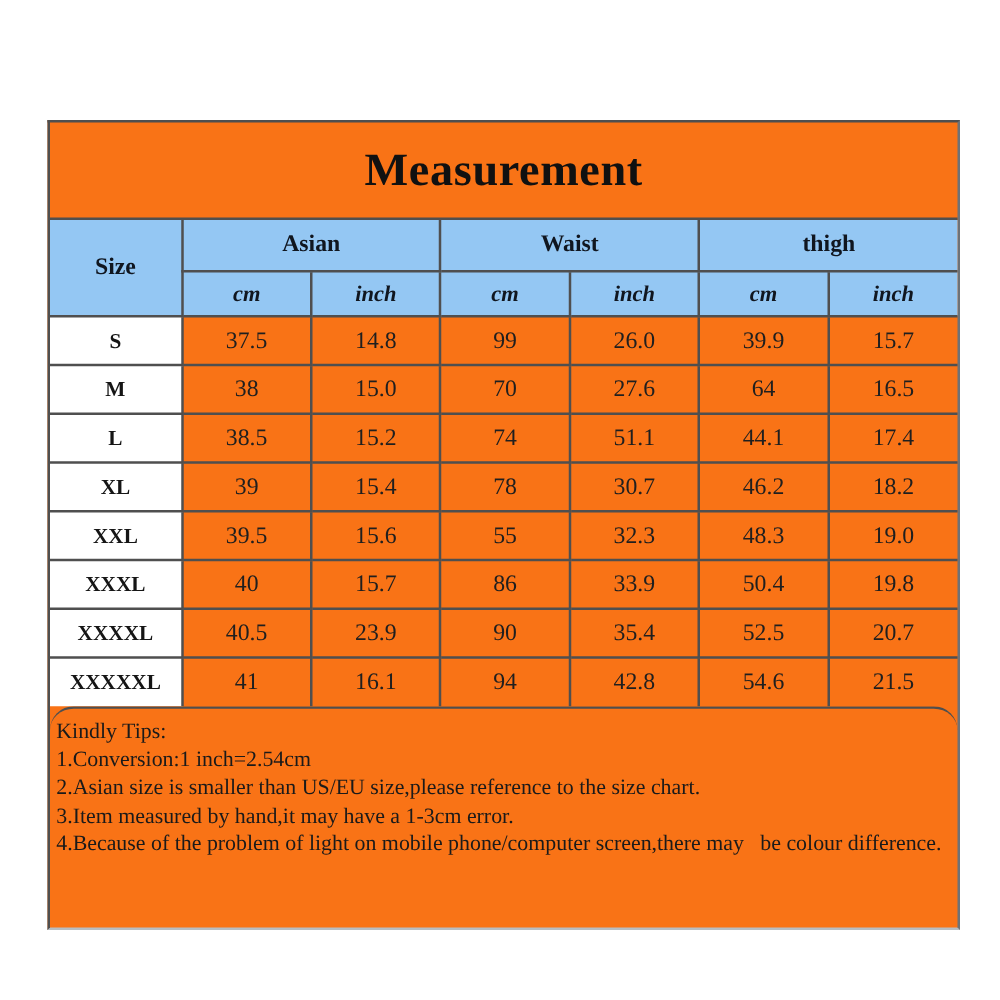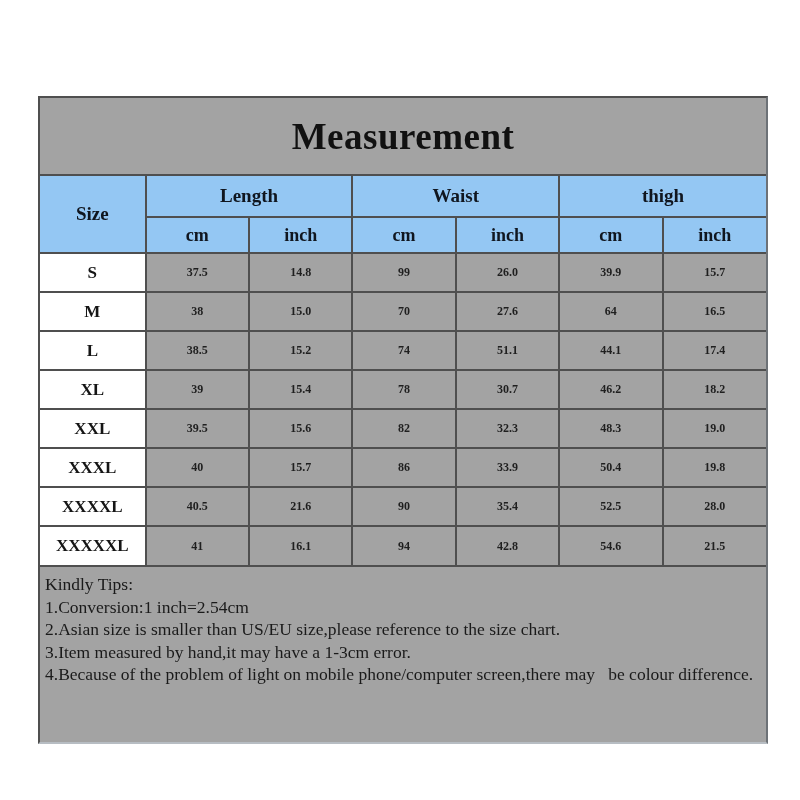--- a/index.html
+++ b/index.html
@@ -15,21 +15,21 @@
     font-family: "Liberation Serif", "DejaVu Serif", serif;
     color: #1b1b1b;
     overflow: hidden;
   }
   .box {
     position: absolute;
     left: 38px;
     top: 96px;
     width: 726px;
     height: 644px;
-    background: #a3a3a3;
+    background: #f97316;
     border: 2px solid #4f4f4f;
     border-bottom-color: #b7bdc3;
     border-right-color: #6d7277;
   }
   .title-row {
     height: 76px;
     border-bottom: 2px solid #4f4f4f;
     display: flex;
     align-items: center;
     justify-content: center;
@@ -50,42 +50,43 @@
     vertical-align: middle;
     padding: 0;
   }
   .size-table thead th {
     background: #94C7F3;
     color: #10161f;
   }
   tr.group-row { height: 41px; }
   tr.group-row th { font-size: 19px; font-weight: bold; }
   tr.unit-row { height: 36px; }
-  tr.unit-row th { font-size: 18px; font-weight: bold; }
+  tr.unit-row th { font-size: 18px; font-weight: bold; font-style: italic; }
   th.size-head { font-size: 19px; }
   tr.data-row { height: 39px; }
   tr.data-row th.size-cell {
     font-size: 17px;
     font-weight: bold;
     background: #ffffff;
     color: #151515;
   }
   tr.data-row td {
-    font-size: 12px;
-    font-weight: bold;
+    font-size: 19px;
+    font-weight: normal;
     color: #1f1f1f;
   }
   .tips {
     height: 178px;
     box-sizing: border-box;
     border-top: 2px solid #4f4f4f;
     padding: 6px 10px 0 5px;
     font-size: 17.5px;
     line-height: 22.5px;
     color: #1a1a1a;
+    border-radius: 19px;
   }
   .tips div {
     white-space: pre-wrap; 
   }
 </style>
 </head>
 <body>
 
 <div class="sheet">
   <div class="box">
@@ -98,21 +99,21 @@
         <col style="width:14.24%">
         <col style="width:14.24%">
         <col style="width:14.24%">
         <col style="width:14.24%">
         <col style="width:14.24%">
         <col style="width:14.25%">
       </colgroup>
       <thead>
         <tr class="group-row">
           <th class="size-head" rowspan="2">Size</th>
-          <th colspan="2">Length</th>
+          <th colspan="2">Asian</th>
           <th colspan="2">Waist</th>
           <th colspan="2">thigh</th>
         </tr>
         <tr class="unit-row">
           <th>cm</th>
           <th>inch</th>
           <th>cm</th>
           <th>inch</th>
           <th>cm</th>
           <th>inch</th>
@@ -152,42 +153,42 @@
           <td>15.4</td>
           <td>78</td>
           <td>30.7</td>
           <td>46.2</td>
           <td>18.2</td>
         </tr>
         <tr class="data-row">
           <th class="size-cell">XXL</th>
           <td>39.5</td>
           <td>15.6</td>
-          <td>82</td>
+          <td>55</td>
           <td>32.3</td>
           <td>48.3</td>
           <td>19.0</td>
         </tr>
         <tr class="data-row">
           <th class="size-cell">XXXL</th>
           <td>40</td>
           <td>15.7</td>
           <td>86</td>
           <td>33.9</td>
           <td>50.4</td>
           <td>19.8</td>
         </tr>
         <tr class="data-row">
           <th class="size-cell">XXXXL</th>
           <td>40.5</td>
-          <td>21.6</td>
+          <td>23.9</td>
           <td>90</td>
           <td>35.4</td>
           <td>52.5</td>
-          <td>28.0</td>
+          <td>20.7</td>
         </tr>
         <tr class="data-row">
           <th class="size-cell">XXXXXL</th>
           <td>41</td>
           <td>16.1</td>
           <td>94</td>
           <td>42.8</td>
           <td>54.6</td>
           <td>21.5</td>
         </tr>

